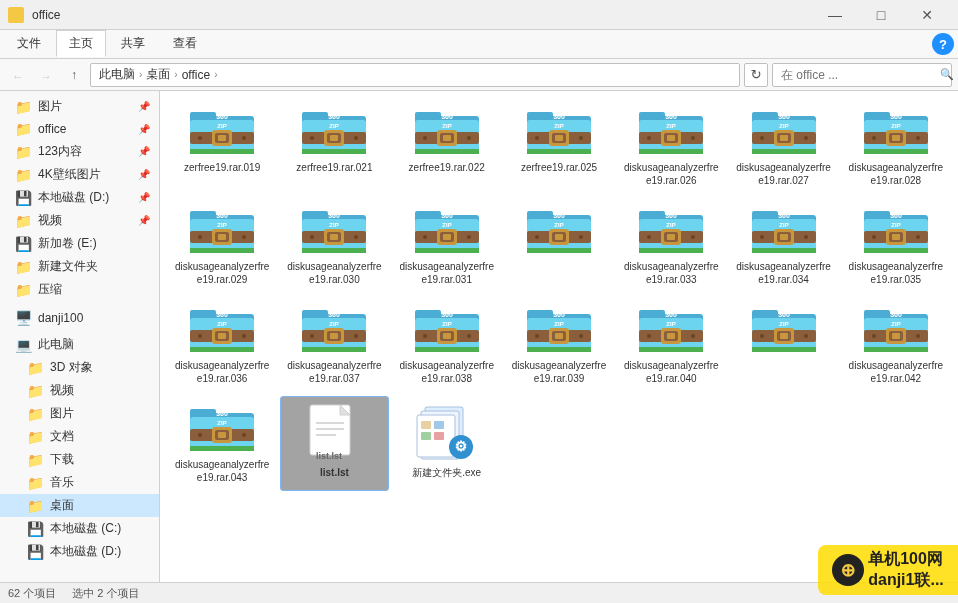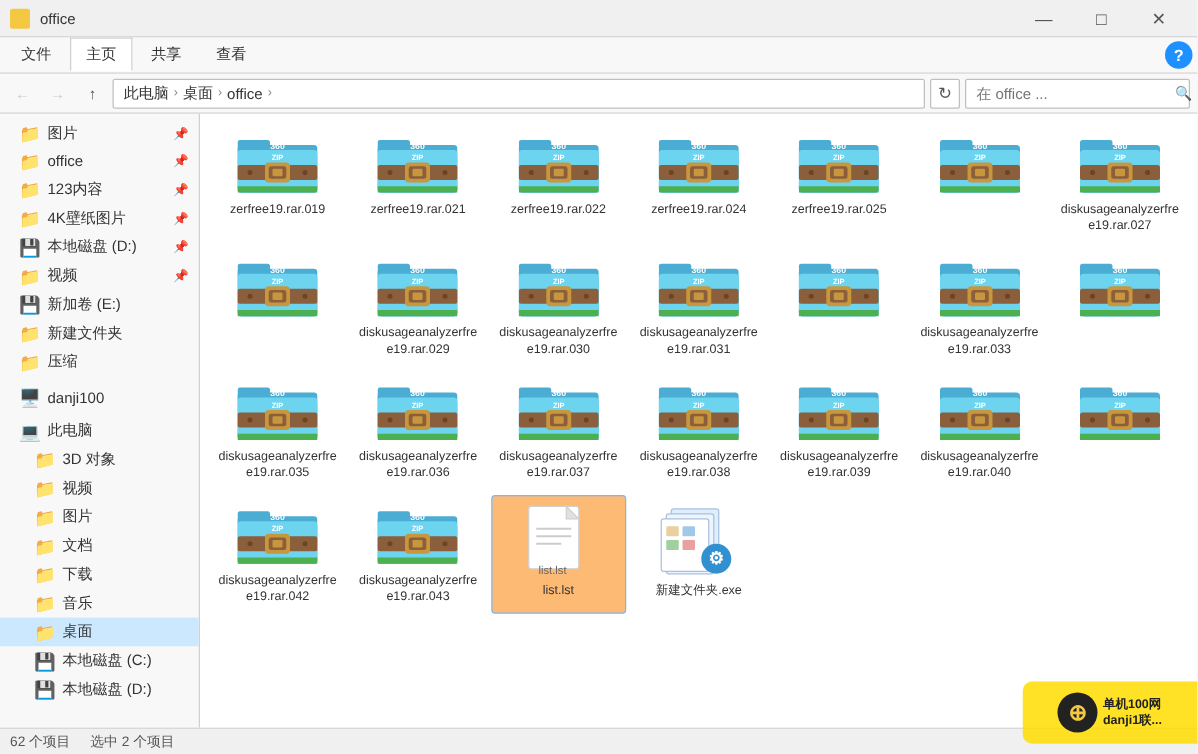--- a/index.html
+++ b/index.html
@@ -198,21 +198,21 @@
     .file-item {
       display: flex;
       flex-direction: column;
       align-items: center;
       padding: 6px 4px;
       cursor: pointer;
       border: 1px solid transparent;
       border-radius: 3px;
       min-width: 0;
     }
-    .file-item.selected { background: #fdba74; border-color: #7ab8f5; }
+    .file-item.selected { background: #a3a3a3; border-color: #7ab8f5; font-weight: bold; }
     .file-label {
       text-align: center;
       font-size: 10px;
       color: #333;
       word-break: break-all;
       line-height: 1.3;
       margin-top: 3px;
       max-width: 100%;
     }
 
@@ -258,21 +258,21 @@
       background: #222;
       border-radius: 50%;
       display: flex;
       align-items: center;
       justify-content: center;
       color: #f4c842;
       font-size: 18px;
       font-weight: bold;
     }
     .watermark-text {
-      font-size: 10px;
+      font-size: 16px;
       color: #222;
       line-height: 1.3;
     }
   </style>
 </head>
 <body>
 
 <div class="title-bar">
   <div class="title-bar-left">
     <span class="title-icon"></span>
@@ -505,46 +505,20 @@
     <rect x="28" y="29" width="8" height="6" rx="1" fill="#C8963C"></rect>
 
     <text x="32" y="13" text-anchor="middle" font-size="7" font-weight="bold" fill="white" font-family="Arial">360</text>
     <text x="32" y="22" text-anchor="middle" font-size="6" font-weight="bold" fill="white" font-family="Arial">ZIP</text>
 
     <circle cx="10" cy="32" r="2" fill="#6B4423"></circle>
     <circle cx="54" cy="32" r="2" fill="#6B4423"></circle>
 
     <rect x="0" y="43" width="64" height="5" rx="0" fill="#4CAF50"></rect>
   </svg>
-          <div class="file-label">zerfree19.rar.024</div>
-        </div>
-        <div class="file-item">
-          <svg width="64" height="52" viewBox="0 0 64 52" xmlns="http://www.w3.org/2000/svg">
-
-    <rect x="0" y="10" width="64" height="38" rx="3" fill="#4BADD4"></rect>
-    <rect x="0" y="16" width="64" height="32" rx="3" fill="#5BC8E8"></rect>
-
-    <rect x="0" y="6" width="26" height="12" rx="2" fill="#4BADD4"></rect>
-
-    <rect x="0" y="14" width="64" height="34" rx="3" fill="#6DD4F0"></rect>
-
-    <rect x="0" y="26" width="64" height="12" rx="2" fill="#8B5E3C"></rect>
-
-    <rect x="22" y="24" width="20" height="16" rx="3" fill="#C8963C"></rect>
-    <rect x="25" y="27" width="14" height="10" rx="2" fill="#8B5E3C"></rect>
-    <rect x="28" y="29" width="8" height="6" rx="1" fill="#C8963C"></rect>
-
-    <text x="32" y="13" text-anchor="middle" font-size="7" font-weight="bold" fill="white" font-family="Arial">360</text>
-    <text x="32" y="22" text-anchor="middle" font-size="6" font-weight="bold" fill="white" font-family="Arial">ZIP</text>
-
-    <circle cx="10" cy="32" r="2" fill="#6B4423"></circle>
-    <circle cx="54" cy="32" r="2" fill="#6B4423"></circle>
-
-    <rect x="0" y="43" width="64" height="5" rx="0" fill="#4CAF50"></rect>
-  </svg>
           <div class="file-label">zerfree19.rar.025</div>
         </div>
         <div class="file-item">
           <svg width="64" height="52" viewBox="0 0 64 52" xmlns="http://www.w3.org/2000/svg">
 
     <rect x="0" y="10" width="64" height="38" rx="3" fill="#4BADD4"></rect>
     <rect x="0" y="16" width="64" height="32" rx="3" fill="#5BC8E8"></rect>
 
     <rect x="0" y="6" width="26" height="12" rx="2" fill="#4BADD4"></rect>
 
@@ -557,20 +531,21 @@
     <rect x="28" y="29" width="8" height="6" rx="1" fill="#C8963C"></rect>
 
     <text x="32" y="13" text-anchor="middle" font-size="7" font-weight="bold" fill="white" font-family="Arial">360</text>
     <text x="32" y="22" text-anchor="middle" font-size="6" font-weight="bold" fill="white" font-family="Arial">ZIP</text>
 
     <circle cx="10" cy="32" r="2" fill="#6B4423"></circle>
     <circle cx="54" cy="32" r="2" fill="#6B4423"></circle>
 
     <rect x="0" y="43" width="64" height="5" rx="0" fill="#4CAF50"></rect>
   </svg>
+          <div class="file-label">diskusageanalyzerfree19.rar.026</div>
         </div>
         <div class="file-item">
           <svg width="64" height="52" viewBox="0 0 64 52" xmlns="http://www.w3.org/2000/svg">
 
     <rect x="0" y="10" width="64" height="38" rx="3" fill="#4BADD4"></rect>
     <rect x="0" y="16" width="64" height="32" rx="3" fill="#5BC8E8"></rect>
 
     <rect x="0" y="6" width="26" height="12" rx="2" fill="#4BADD4"></rect>
 
     <rect x="0" y="14" width="64" height="34" rx="3" fill="#6DD4F0"></rect>
@@ -608,20 +583,21 @@
     <rect x="28" y="29" width="8" height="6" rx="1" fill="#C8963C"></rect>
 
     <text x="32" y="13" text-anchor="middle" font-size="7" font-weight="bold" fill="white" font-family="Arial">360</text>
     <text x="32" y="22" text-anchor="middle" font-size="6" font-weight="bold" fill="white" font-family="Arial">ZIP</text>
 
     <circle cx="10" cy="32" r="2" fill="#6B4423"></circle>
     <circle cx="54" cy="32" r="2" fill="#6B4423"></circle>
 
     <rect x="0" y="43" width="64" height="5" rx="0" fill="#4CAF50"></rect>
   </svg>
+          <div class="file-label">diskusageanalyzerfree19.rar.028</div>
         </div>
         <div class="file-item">
           <svg width="64" height="52" viewBox="0 0 64 52" xmlns="http://www.w3.org/2000/svg">
 
     <rect x="0" y="10" width="64" height="38" rx="3" fill="#4BADD4"></rect>
     <rect x="0" y="16" width="64" height="32" rx="3" fill="#5BC8E8"></rect>
 
     <rect x="0" y="6" width="26" height="12" rx="2" fill="#4BADD4"></rect>
 
     <rect x="0" y="14" width="64" height="34" rx="3" fill="#6DD4F0"></rect>
@@ -762,20 +738,21 @@
     <rect x="28" y="29" width="8" height="6" rx="1" fill="#C8963C"></rect>
 
     <text x="32" y="13" text-anchor="middle" font-size="7" font-weight="bold" fill="white" font-family="Arial">360</text>
     <text x="32" y="22" text-anchor="middle" font-size="6" font-weight="bold" fill="white" font-family="Arial">ZIP</text>
 
     <circle cx="10" cy="32" r="2" fill="#6B4423"></circle>
     <circle cx="54" cy="32" r="2" fill="#6B4423"></circle>
 
     <rect x="0" y="43" width="64" height="5" rx="0" fill="#4CAF50"></rect>
   </svg>
+          <div class="file-label">diskusageanalyzerfree19.rar.034</div>
         </div>
         <div class="file-item">
           <svg width="64" height="52" viewBox="0 0 64 52" xmlns="http://www.w3.org/2000/svg">
 
     <rect x="0" y="10" width="64" height="38" rx="3" fill="#4BADD4"></rect>
     <rect x="0" y="16" width="64" height="32" rx="3" fill="#5BC8E8"></rect>
 
     <rect x="0" y="6" width="26" height="12" rx="2" fill="#4BADD4"></rect>
 
     <rect x="0" y="14" width="64" height="34" rx="3" fill="#6DD4F0"></rect>

